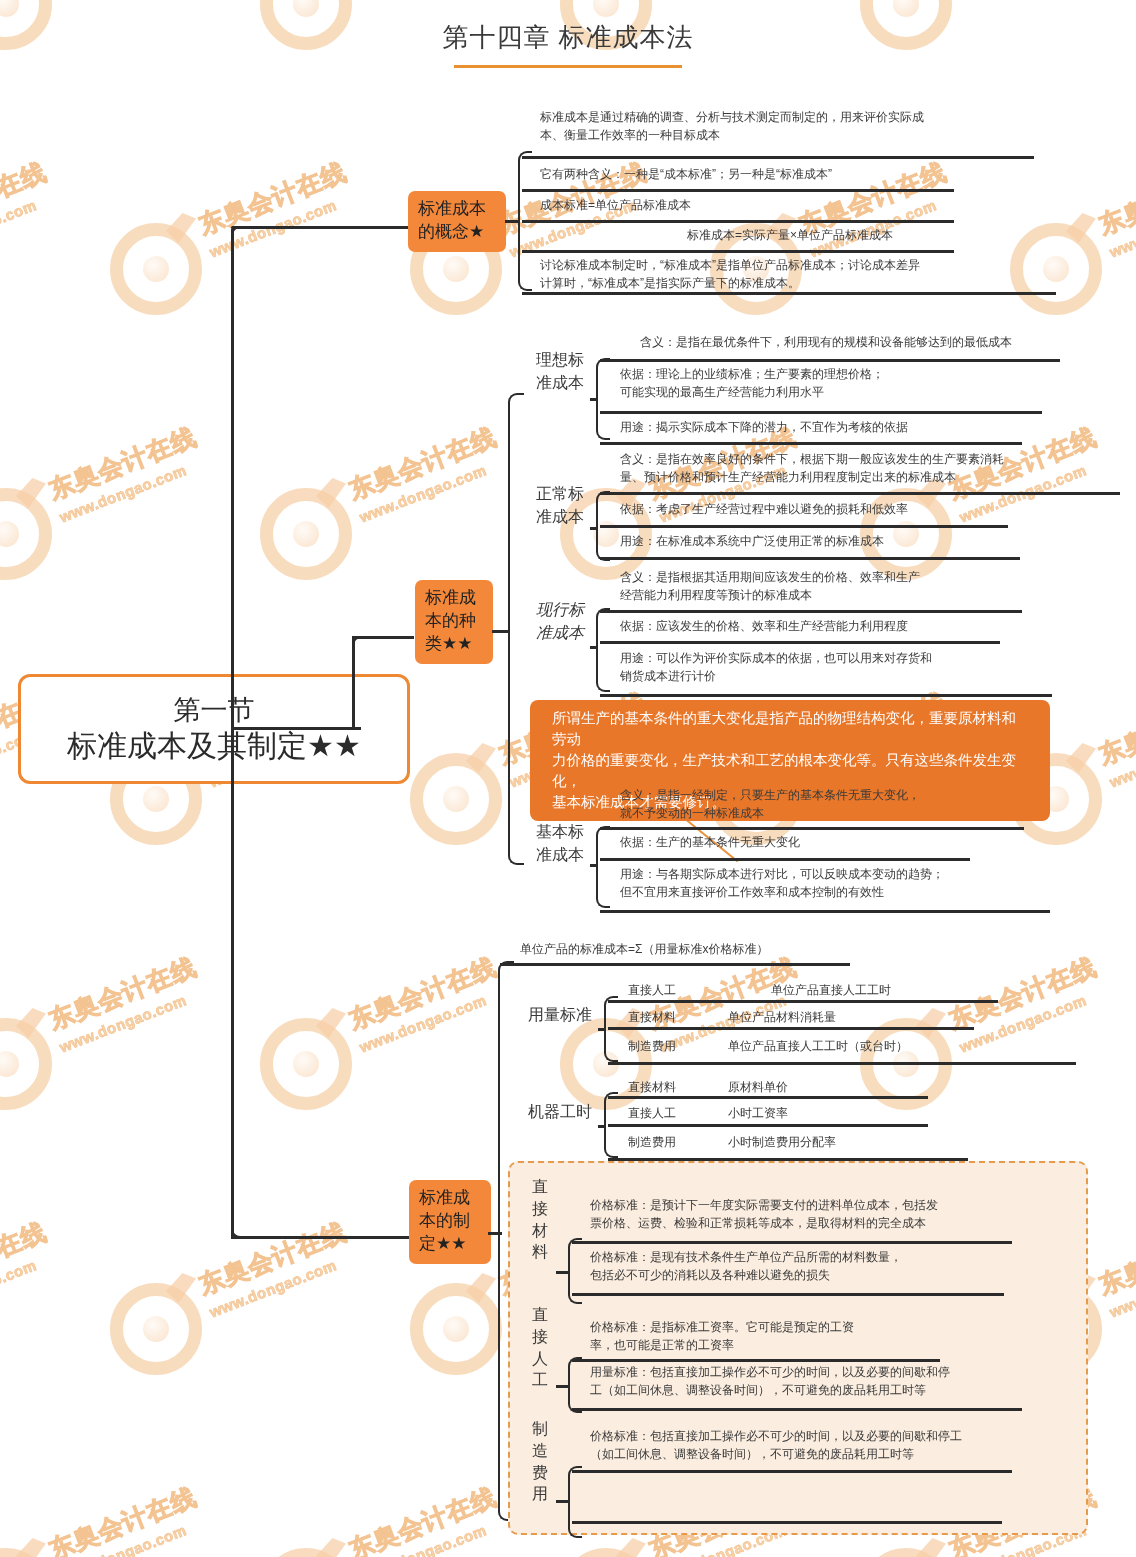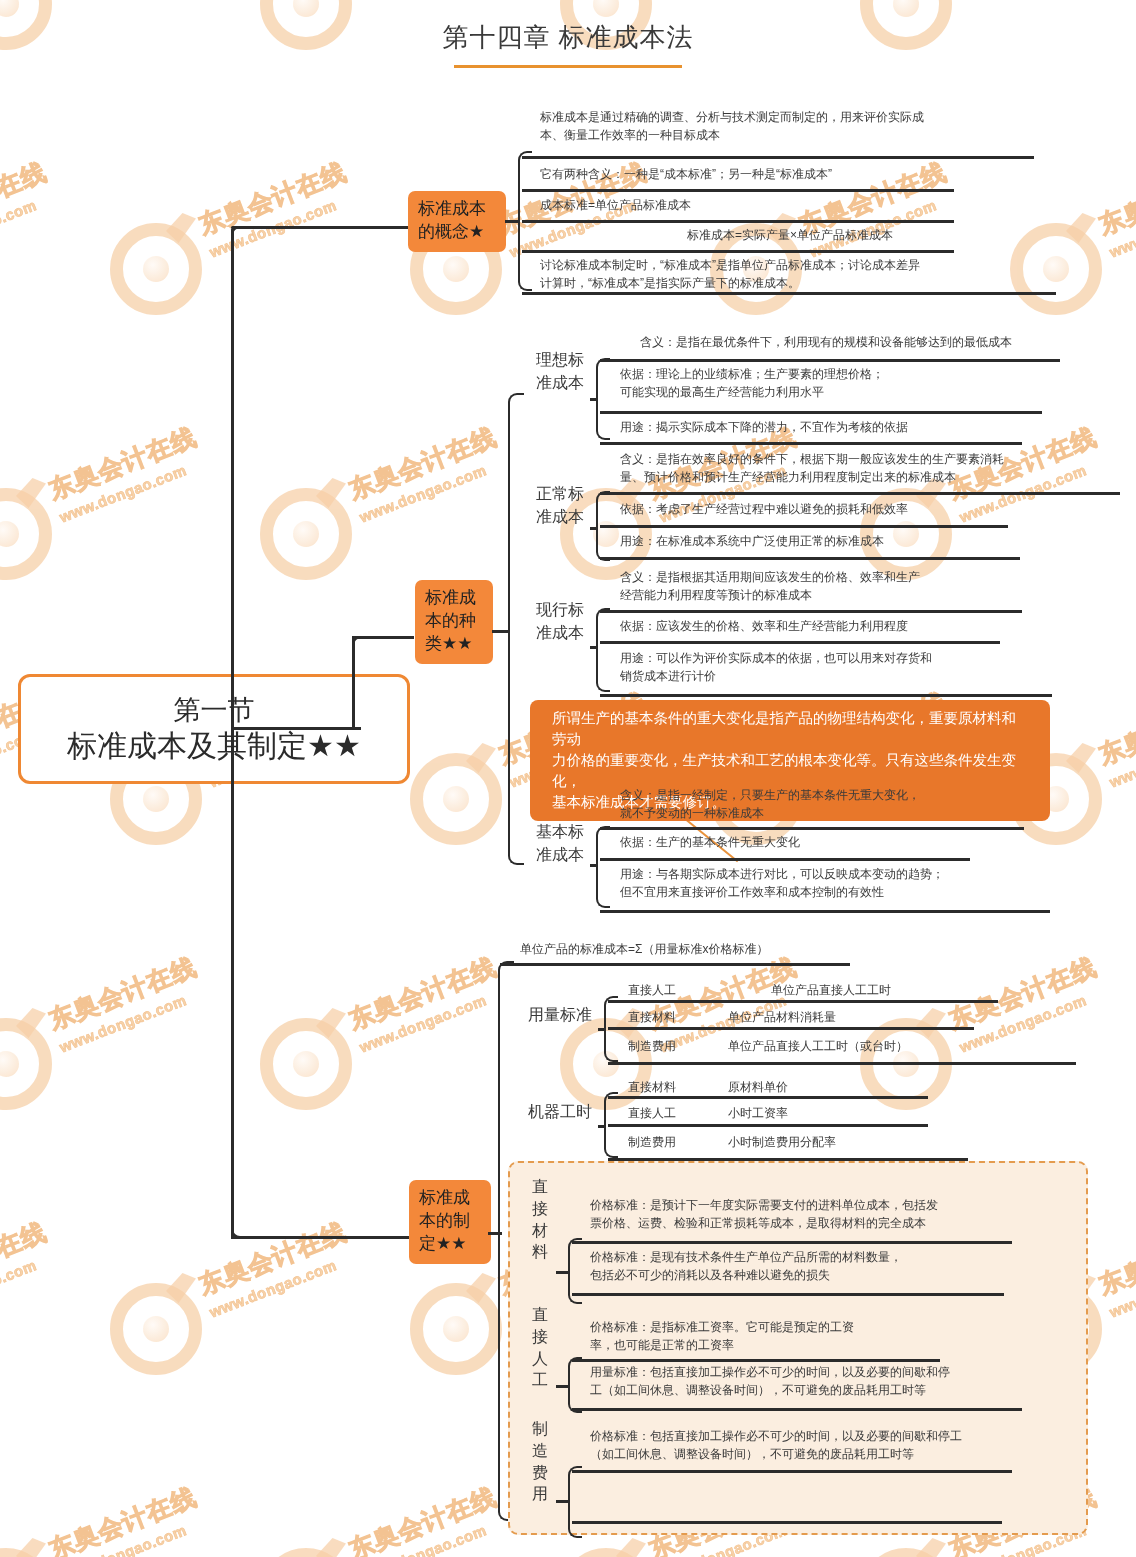--- a/index.html
+++ b/index.html
@@ -495,21 +495,21 @@
     <div class="row" style="left:620px; top:450px; width:476px;">含义：是指在效率良好的条件下，根据下期一般应该发生的生产要素消耗
 量、预计价格和预计生产经营能力利用程度制定出来的标准成本</div>
     <div class="hline" style="left:600px; top:492px; width:520px;"></div>
 
     <div class="row" style="left:620px; top:500px; width:470px;">依据：考虑了生产经营过程中难以避免的损耗和低效率</div>
     <div class="hline" style="left:600px; top:525px; width:408px;"></div>
 
     <div class="row" style="left:620px; top:532px; width:470px;">用途：在标准成本系统中广泛使用正常的标准成本</div>
     <div class="hline" style="left:600px; top:557px; width:420px;"></div>
 
-    <div class="sublabel" style="left:528px; top:598px; width:64px;">现行标
+    <div class="sublabel" style="left:528px; top:598px; width:64px;font-style:italic;">现行标
 准成本</div>
     <div class="brk" style="left:596px; top:608px; width:14px; height:84px;"></div>
     <div class="hline" style="left:590px; top:646px; width:8px;"></div>
 
     <div class="row" style="left:620px; top:568px; width:470px;">含义：是指根据其适用期间应该发生的价格、效率和生产
 经营能力利用程度等预计的标准成本</div>
     <div class="hline" style="left:600px; top:610px; width:422px;"></div>
 
     <div class="row" style="left:620px; top:617px; width:470px;">依据：应该发生的价格、效率和生产经营能力利用程度</div>
     <div class="hline" style="left:600px; top:641px; width:400px;"></div>

